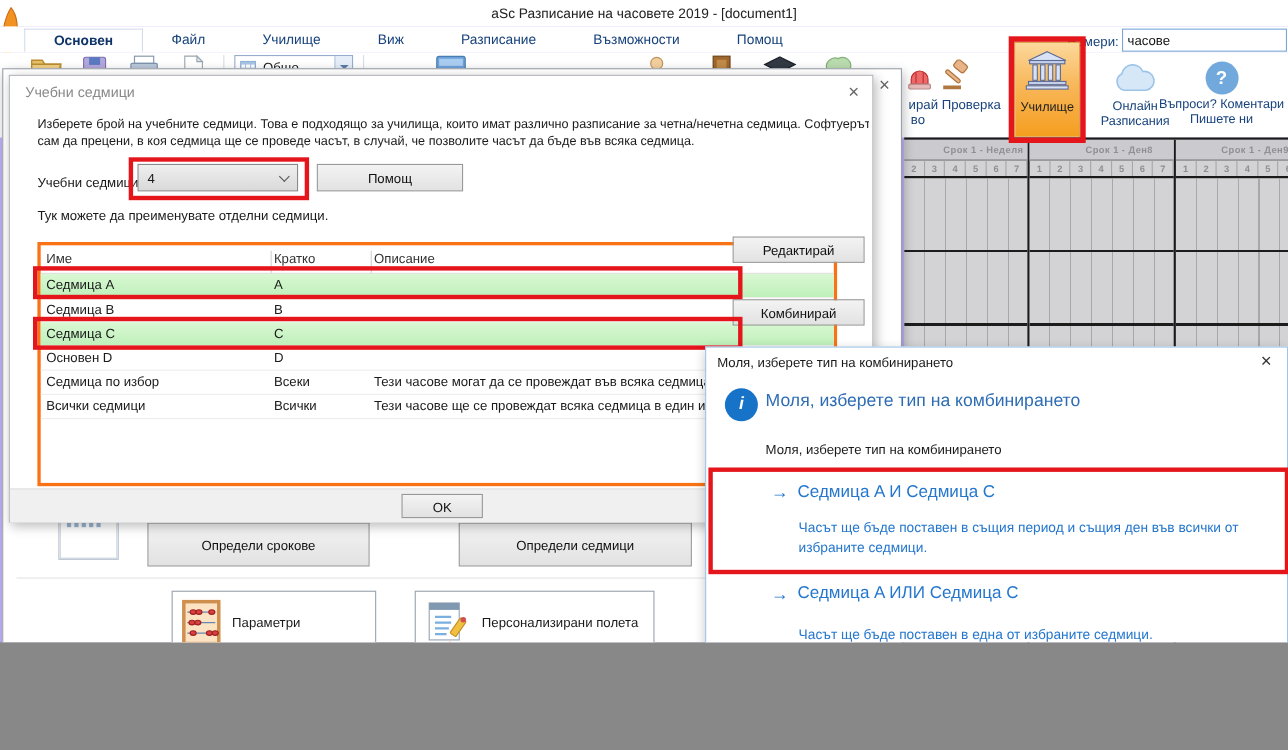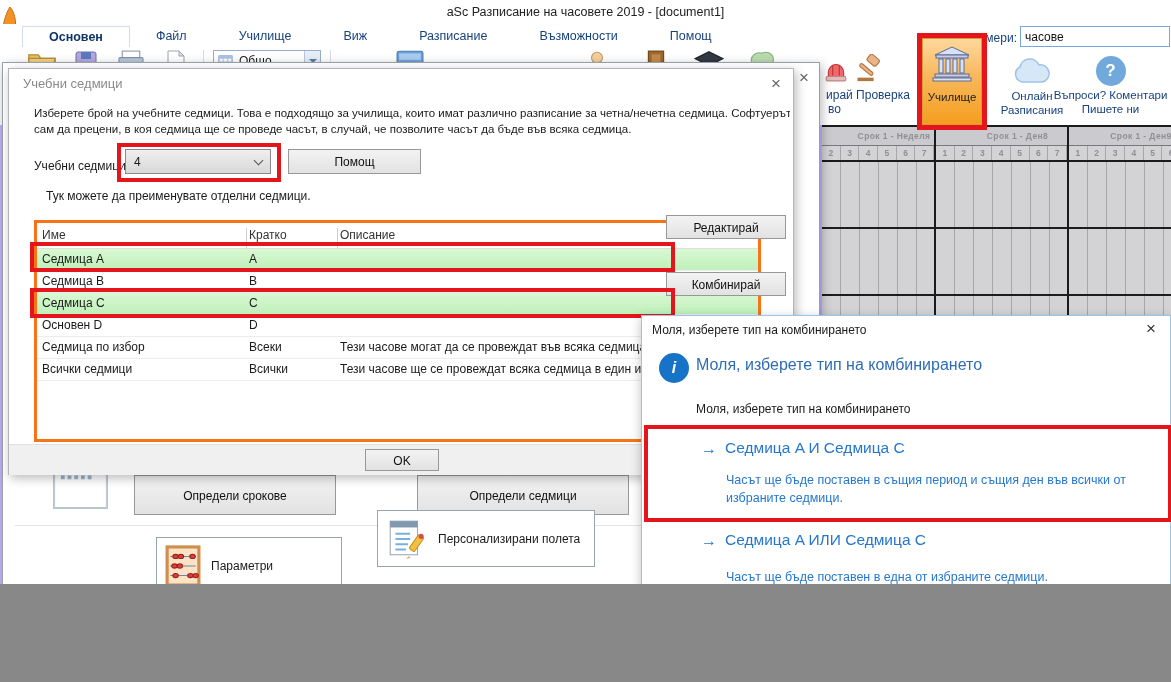--- a/index.html
+++ b/index.html
@@ -295,21 +295,21 @@
           <ellipse cx="26" cy="11" rx="2.6" ry="2"></ellipse>
             <ellipse cx="9" cy="20" rx="2.6" ry="2"></ellipse>
           <ellipse cx="14" cy="20" rx="2.6" ry="2"></ellipse>
             <ellipse cx="10" cy="29" rx="2.6" ry="2"></ellipse>
           <ellipse cx="24" cy="29" rx="2.6" ry="2"></ellipse>
             <ellipse cx="29" cy="29" rx="2.6" ry="2"></ellipse>
         </g>
       </svg>
       <span class="lbl">Параметри</span>
     </div>
-    <div class="abs bigbtn" style="left:374px;top:447px;width:218px;height:57px;">
+    <div class="abs bigbtn" style="left:374px;top:474px;width:218px;height:57px;">
       <svg width="42" height="44" viewBox="0 0 40 40">
         <rect x="4" y="3" width="26" height="32" fill="#fff" stroke="#9aa8b8"></rect>
         <rect x="4" y="3" width="26" height="6" fill="#8098b0"></rect>
         <path d="M9 15h14M9 20h14M9 25h12M9 30h10" stroke="#7ab0e0" stroke-width="2" fill="none"></path>
         <rect x="26" y="16" width="6" height="16" rx="1" fill="#f0c040" stroke="#c89020" transform="rotate(35 29 24)"></rect>
         <circle cx="33.5" cy="17.5" r="2.4" fill="#d05050"></circle>
         <path d="M22 36l-3 3 4.5-1z" fill="#e8b090"></path>
       </svg>
       <span class="lbl">Персонализирани полета</span>
     </div>
@@ -332,21 +332,21 @@
     </div>
 
     <span class="abs" style="left:25px;top:90px;font-size:12px;">Учебни седмици:</span>
     <div class="abs combobox" style="left:116px;top:80px;width:146px;height:25px;">
       <span>4</span>
       <span class="chev"></span>
     </div>
     <div class="abs redbox" style="left:108px;top:74px;width:164px;height:39px;"></div>
     <div class="abs btn" style="left:279px;top:80px;width:133px;height:25px;line-height:25px;">Помощ</div>
 
-    <span class="abs" style="left:25px;top:120px;font-size:12px;margin-left:12px;">Тук можете да преименувате отделни седмици.</span>
+    <span class="abs" style="left:25px;top:120px;font-size:12px;">Тук можете да преименувате отделни седмици.</span>
 
     <div class="abs wtable">
       <div class="thead">
         <span class="c1">Име</span>
         <span class="c2">Кратко</span>
         <span class="c3">Описание</span>
         <span class="vline" style="left:209px;"></span>
         <span class="vline" style="left:300px;"></span>
       </div>
       <div class="trow hl">

